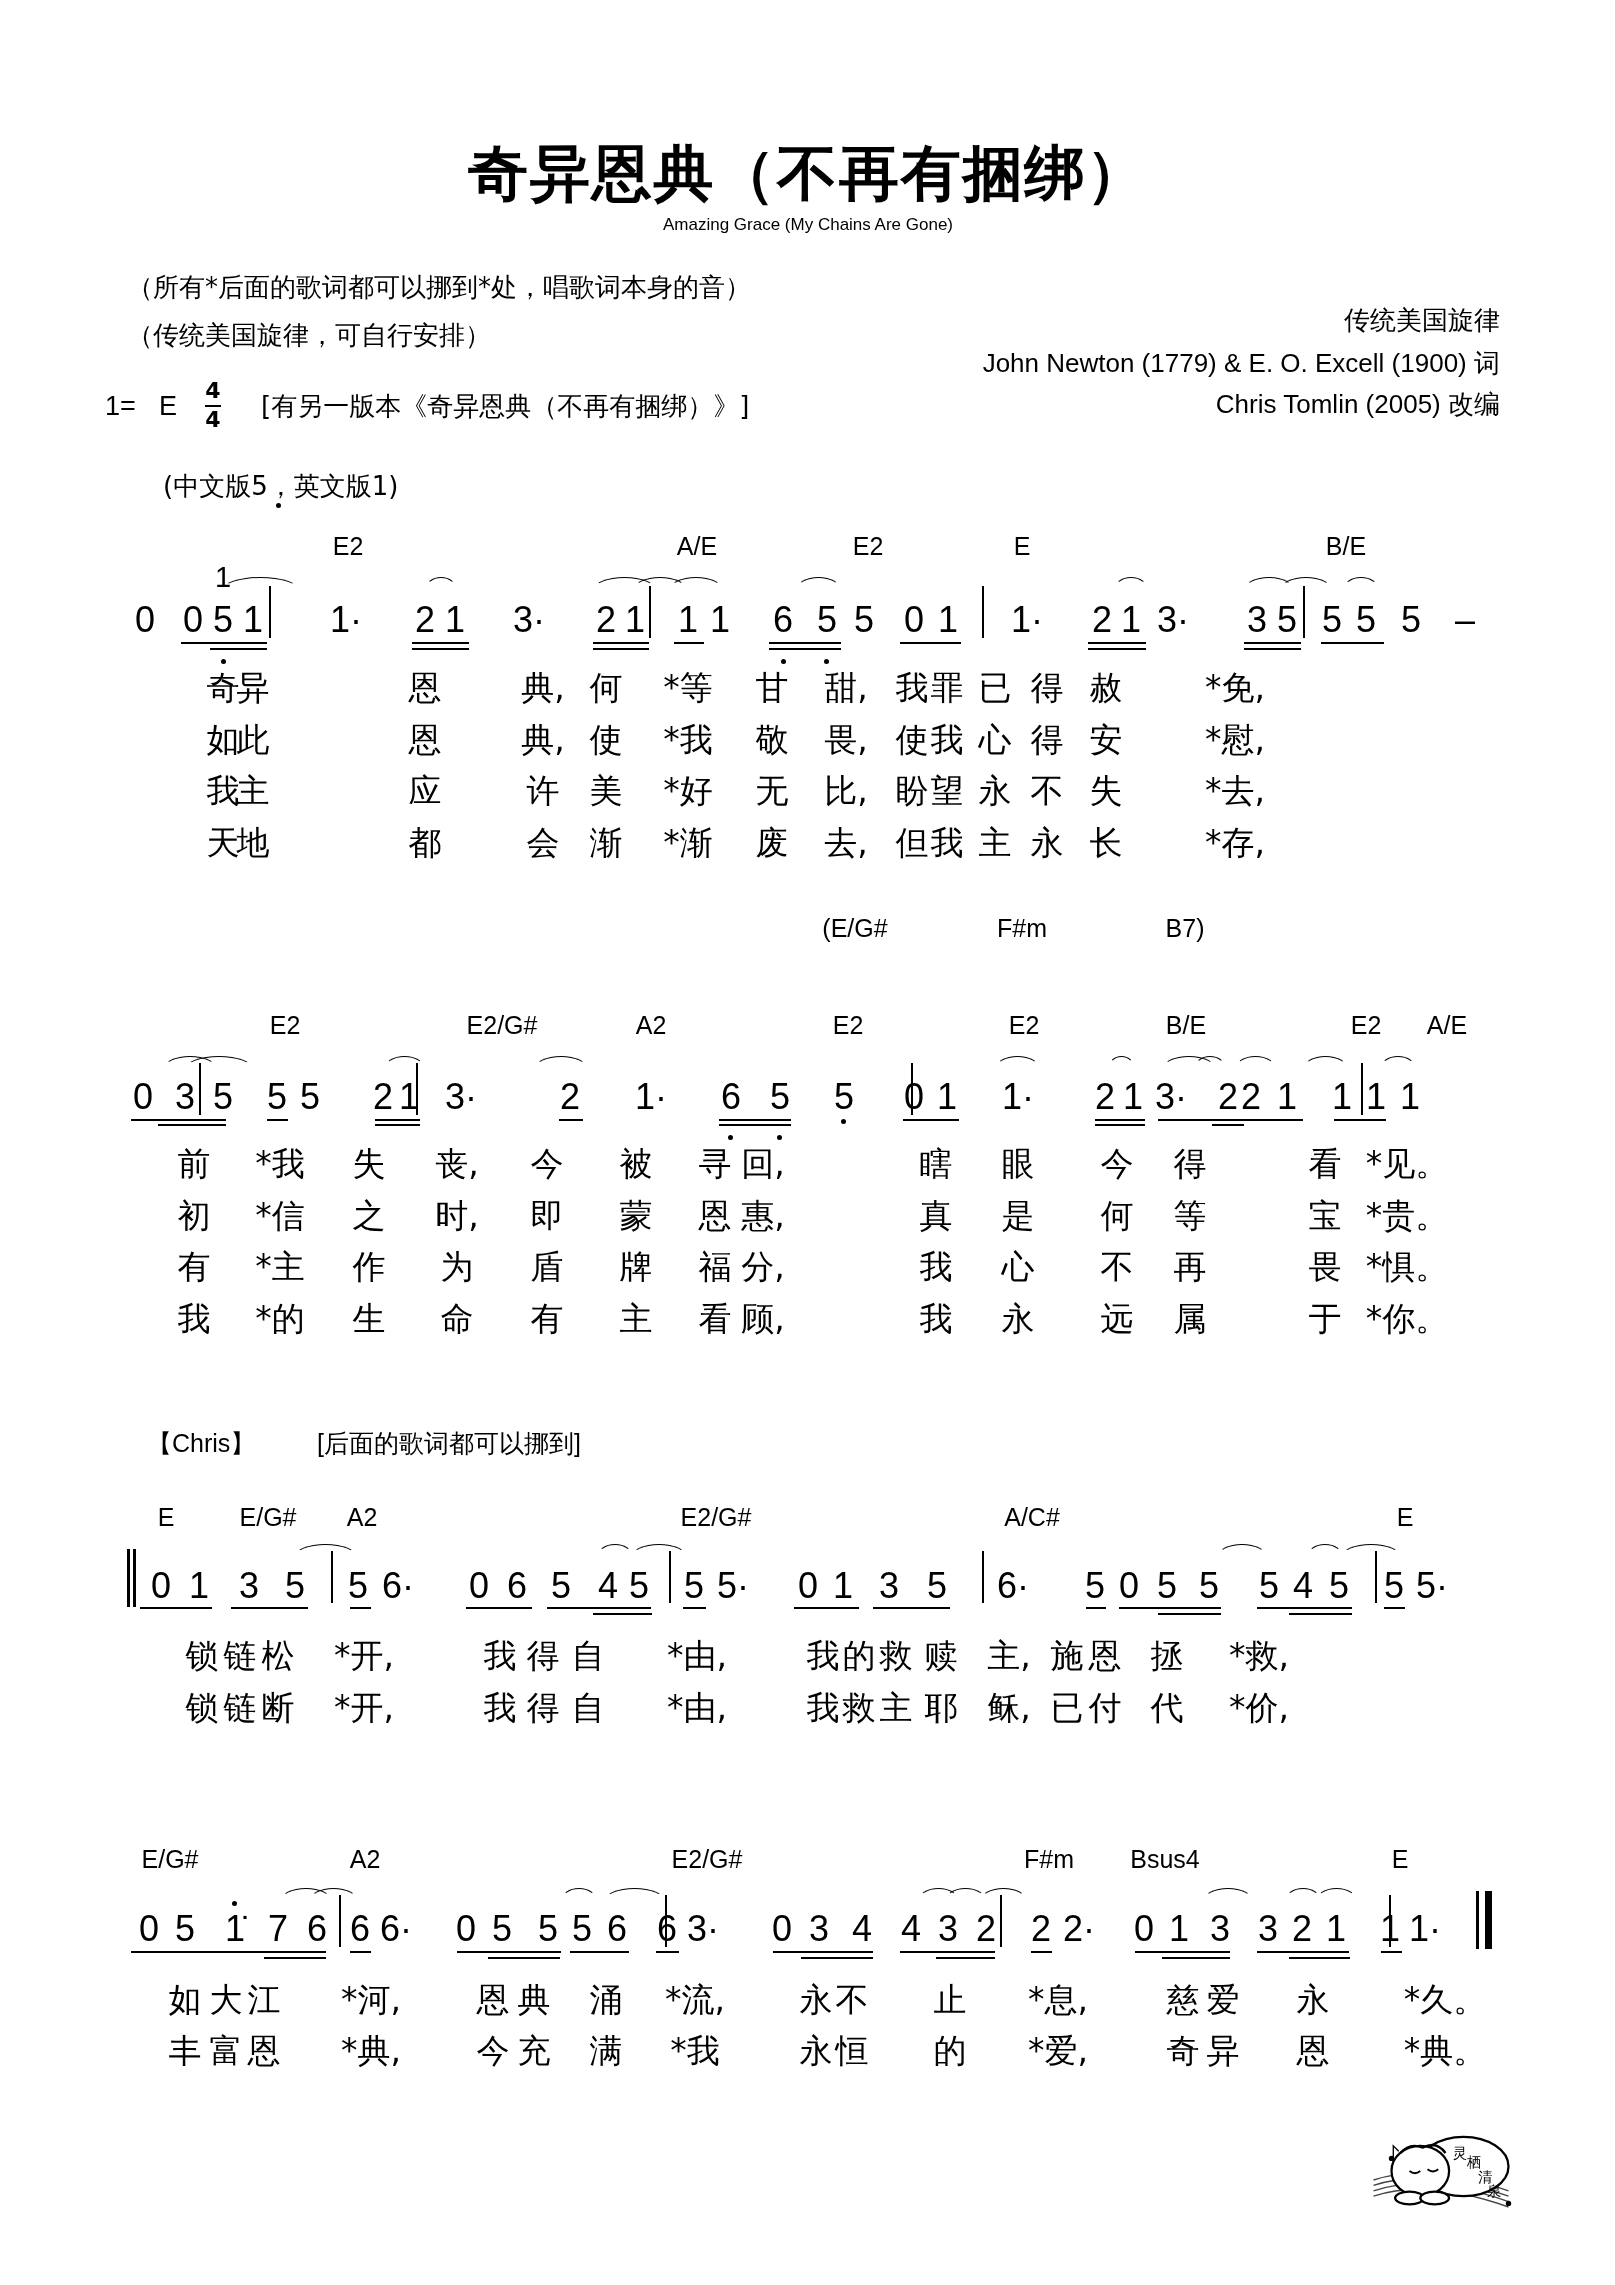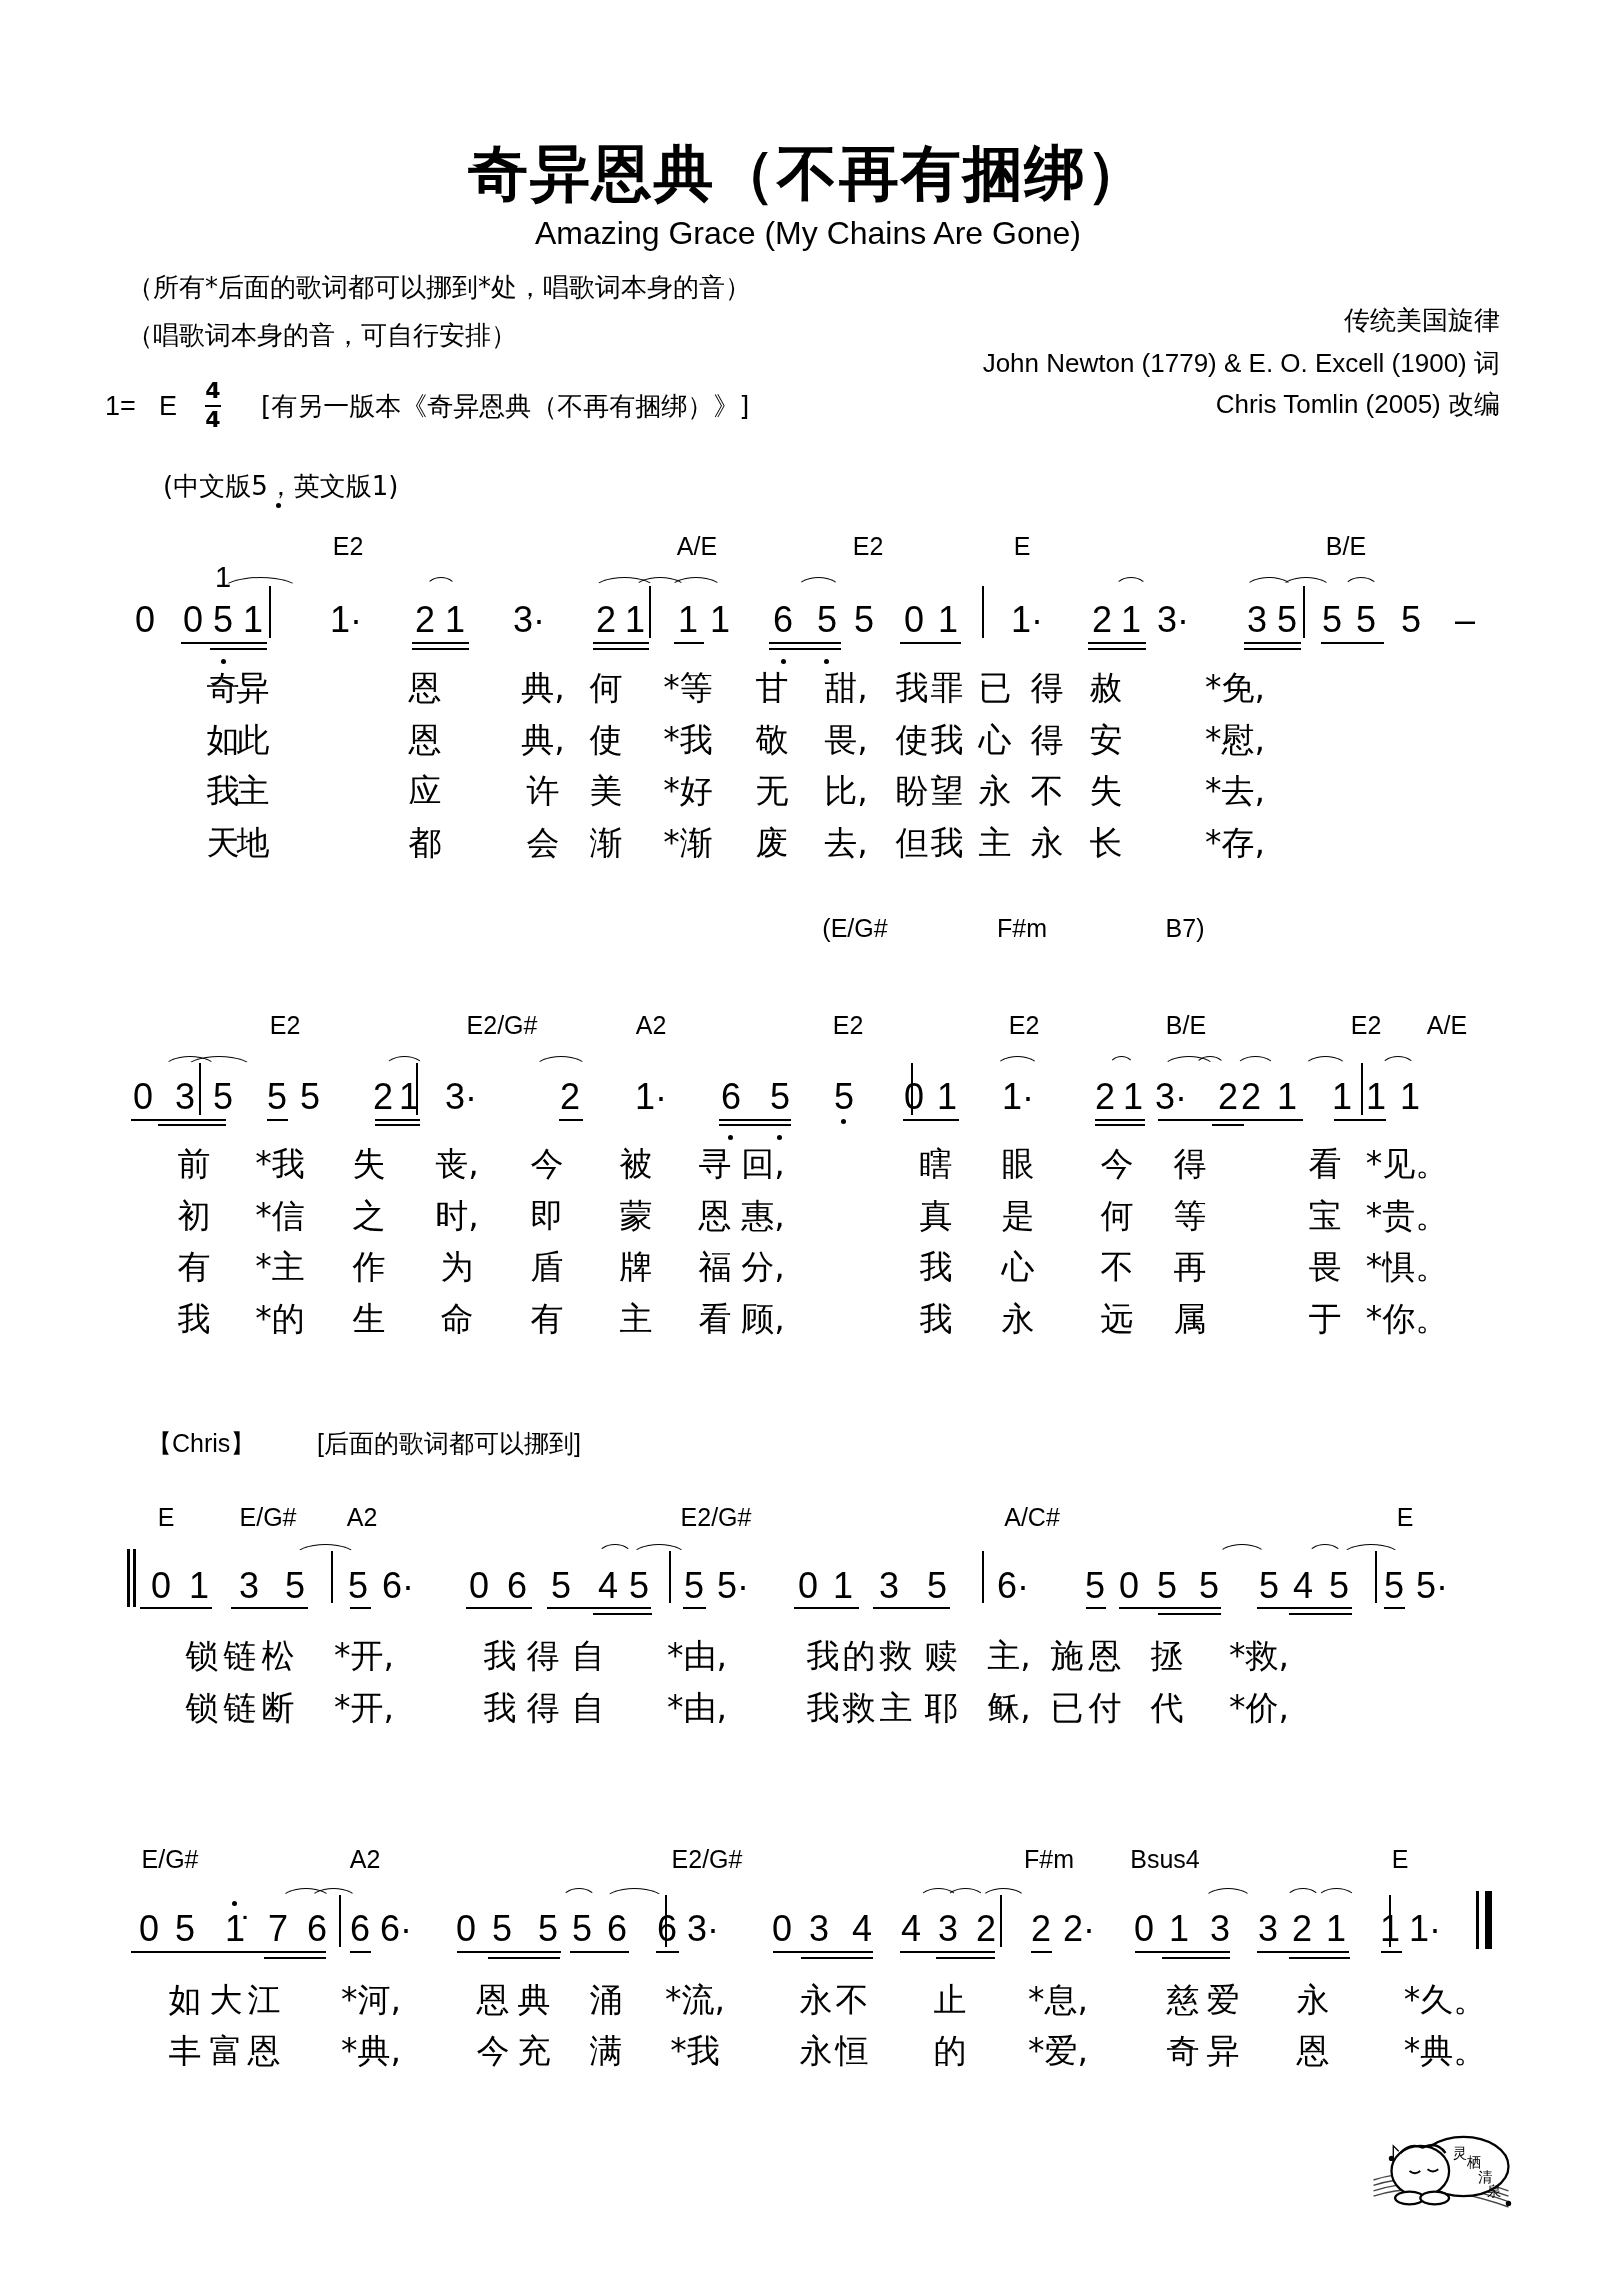--- a/index.html
+++ b/index.html
@@ -1,20 +1,20 @@
 <!DOCTYPE html>
 <html style="font-size:14.5px"><head>
 <meta charset="utf-8">
 <style>
   html, body { margin:0; padding:0; background:#ffffff; }
   body { width:1616px; height:2285px; position:relative; overflow:hidden;
          font-family:"DejaVu Sans", "Liberation Sans", sans-serif; color:#000; }
   .abs { position:absolute; white-space:nowrap; }
   .title { left:0; width:1616px; top:134px; text-align:center; font-size:60px; font-weight:bold; letter-spacing:1.8px; }
-  .subtitle { left:0; width:1616px; top:215px; text-align:center; font-size:32px; font-family:"Liberation Sans", sans-serif; }
+  .subtitle { left:0; width:1616px; top:215px; text-align:center; font-size:17px; font-family:"Liberation Sans", sans-serif; }
   .note-cn { font-size:26px; }
   .credit { right:116px; text-align:right; font-size:26px; font-family:"Liberation Sans", sans-serif; }
   .key { font-size:27px; font-family:"Liberation Sans", sans-serif; }
   .frac { position:absolute; font-size:22px; font-weight:bold; text-align:center; width:18px; }
   .frac-line { position:absolute; height:1.8px; background:#000; width:16.3px; }
   .chord { font-size:25px; font-family:"Liberation Sans", sans-serif; transform:translateX(-50%); }
   .n { font-size:36px; font-family:"Liberation Sans", sans-serif; transform:translateX(-50%); line-height:1; }
   .bar { position:absolute; width:1.8px; background:#000; }
   .ul { position:absolute; height:1.8px; background:#000; }
   .dot { position:absolute; width:5.4px; height:5.4px; border-radius:50%; background:#000; }
@@ -24,21 +24,21 @@
   .final-bar-thin { position:absolute; width:2.7px; background:#000; }
   .final-bar-thick { position:absolute; width:7.2px; background:#000; }
   .logo { position:absolute; left:1373px; top:2126px; width:145px; height:90px; }
 </style>
 </head>
 <body>
 
 <div class="abs title">奇异恩典（不再有捆绑）</div>
 <div class="abs subtitle">Amazing Grace (My Chains Are Gone)</div>
 <div class="abs note-cn" style="left:127px;top:270px;">（所有*后面的歌词都可以挪到*处，唱歌词本身的音）</div>
-<div class="abs note-cn" style="left:127px;top:318px;">（唱歌词本身的音，可自行安排）</div>
+<div class="abs note-cn" style="left:127px;top:318px;">（传统美国旋律，可自行安排）</div>
 <div class="abs credit" style="top:303px;margin-left:18px;">传统美国旋律</div>
 <div class="abs credit" style="top:346px;">John Newton (1779) &amp; E. O. Excell (1900) 词</div>
 <div class="abs credit" style="top:387px;">Chris Tomlin (2005) 改编</div>
 
 <div class="abs key" style="left:105px;top:391px;">1=</div>
 <div class="abs key" style="left:159px;top:391px;">E</div>
 <div class="frac" style="left:204px;top:378px;">4</div>
 <div class="frac-line" style="left:205px;top:405px;"></div>
 <div class="frac" style="left:204px;top:407px;">4</div>
 <div class="abs note-cn" style="left:261px;top:389px;">[有另一版本《奇异恩典（不再有捆绑）》]</div>

